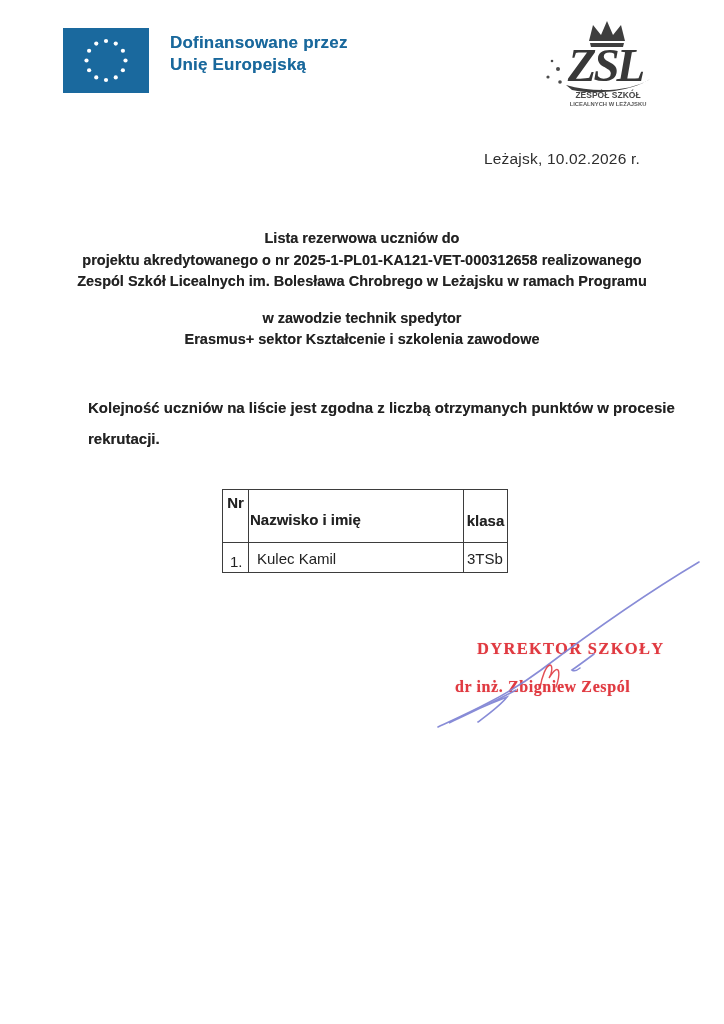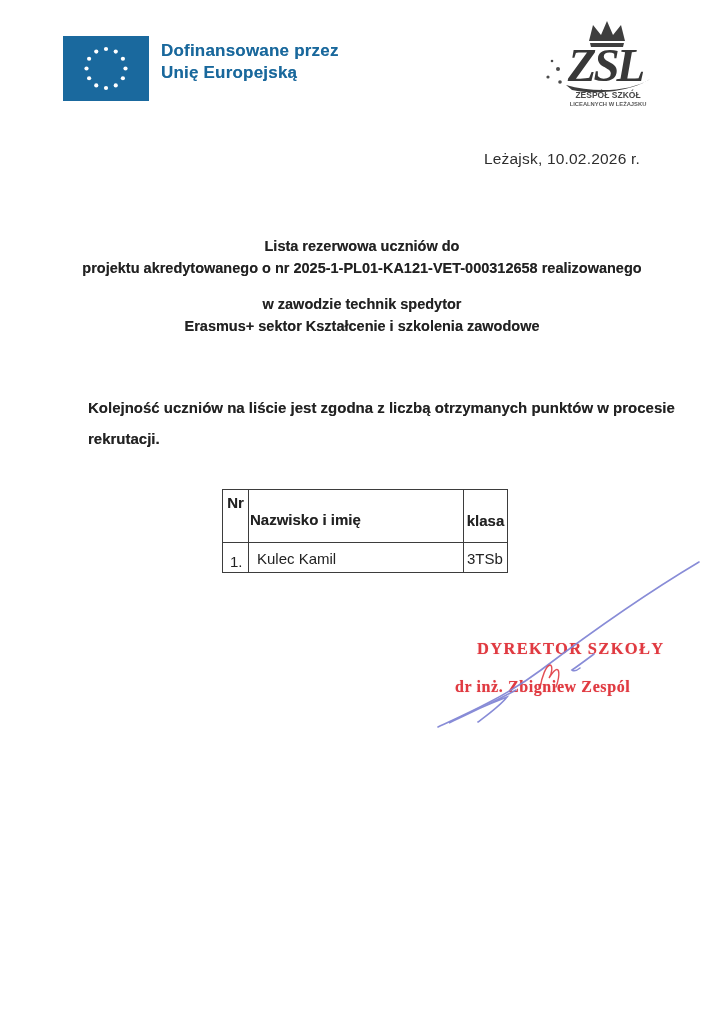--- a/index.html
+++ b/index.html
@@ -6,42 +6,41 @@
   .page {
     position:relative;
     width:724px; height:1024px;
     margin:0 auto;
     background:#ffffff;
     font-family:"Liberation Sans", sans-serif;
     color:#262626;
     overflow:hidden;
   }
   
-  .eu-block { position:absolute; left:63px; top:36px; display:flex; gap:12px; }
+  .eu-block { position:absolute; left:63px; top:28px; display:flex; gap:21px; }
   .eu-flag { display:block; }
   .eu-text {
     font-weight:700; font-size:17px; line-height:22px;
     color:#19689c; padding-top:4px; letter-spacing:0.2px;
     text-shadow:0 0 0.6px rgba(25,104,156,.55);
   }
   .school-logo { position:absolute; left:538px; top:16px; }
 
   
   .date-line {
     position:absolute; top:150px; right:84px;
     font-size:15.5px; color:#2e2e2e; letter-spacing:0.2px;
   }
 
   
   .title-block {
     position:absolute; top:228px; left:0; width:100%;
     text-align:center; font-weight:700; font-size:14.5px;
     line-height:21.5px; color:#222;
     text-shadow:0 0 0.5px rgba(0,0,0,.45);
-    margin-top:8px;
   }
   .title-block .t-line { white-space:nowrap; }
   .subtitle { margin-top:15px; }
 
   
   .intro {
     position:absolute; top:392px; left:88px;
     font-weight:700; font-size:15px; line-height:31px; color:#222;
     text-shadow:0 0 0.5px rgba(0,0,0,.45);
     white-space:nowrap;
@@ -125,20 +124,21 @@
     <path d="M 28 69 C 55 77 92 76 112 63 C 96 74 60 80 34 74 Z" fill="#3e3e3e"></path>
     <text x="70" y="82" text-anchor="middle" font-family="Liberation Sans, sans-serif" font-weight="bold" font-size="8.5" fill="#474747">ZESPÓŁ SZKÓŁ</text>
     <text x="70" y="90" text-anchor="middle" font-family="Liberation Sans, sans-serif" font-weight="bold" font-size="5.8" fill="#5a5a5a">LICEALNYCH W LEŻAJSKU</text>
   </svg>
 
   <div class="date-line">Leżajsk, 10.02.2026 r.</div>
 
   <div class="title-block">
     <div class="t-line">Lista rezerwowa uczniów do</div>
     <div class="t-line">projektu akredytowanego o nr 2025-1-PL01-KA121-VET-000312658 realizowanego</div>
+    <div class="t-line">Zespól Szkół Licealnych im. Bolesława Chrobrego w Leżajsku w ramach Programu</div>
     <div class="t-line subtitle">w zawodzie technik spedytor</div>
     <div class="t-line">Erasmus+ sektor Kształcenie i szkolenia zawodowe</div>
   </div>
 
   <div class="intro">
     <div>Kolejność uczniów na liście jest zgodna z liczbą otrzymanych punktów w procesie</div>
     <div>rekrutacji.</div>
   </div>
 
   <table class="list-table">

